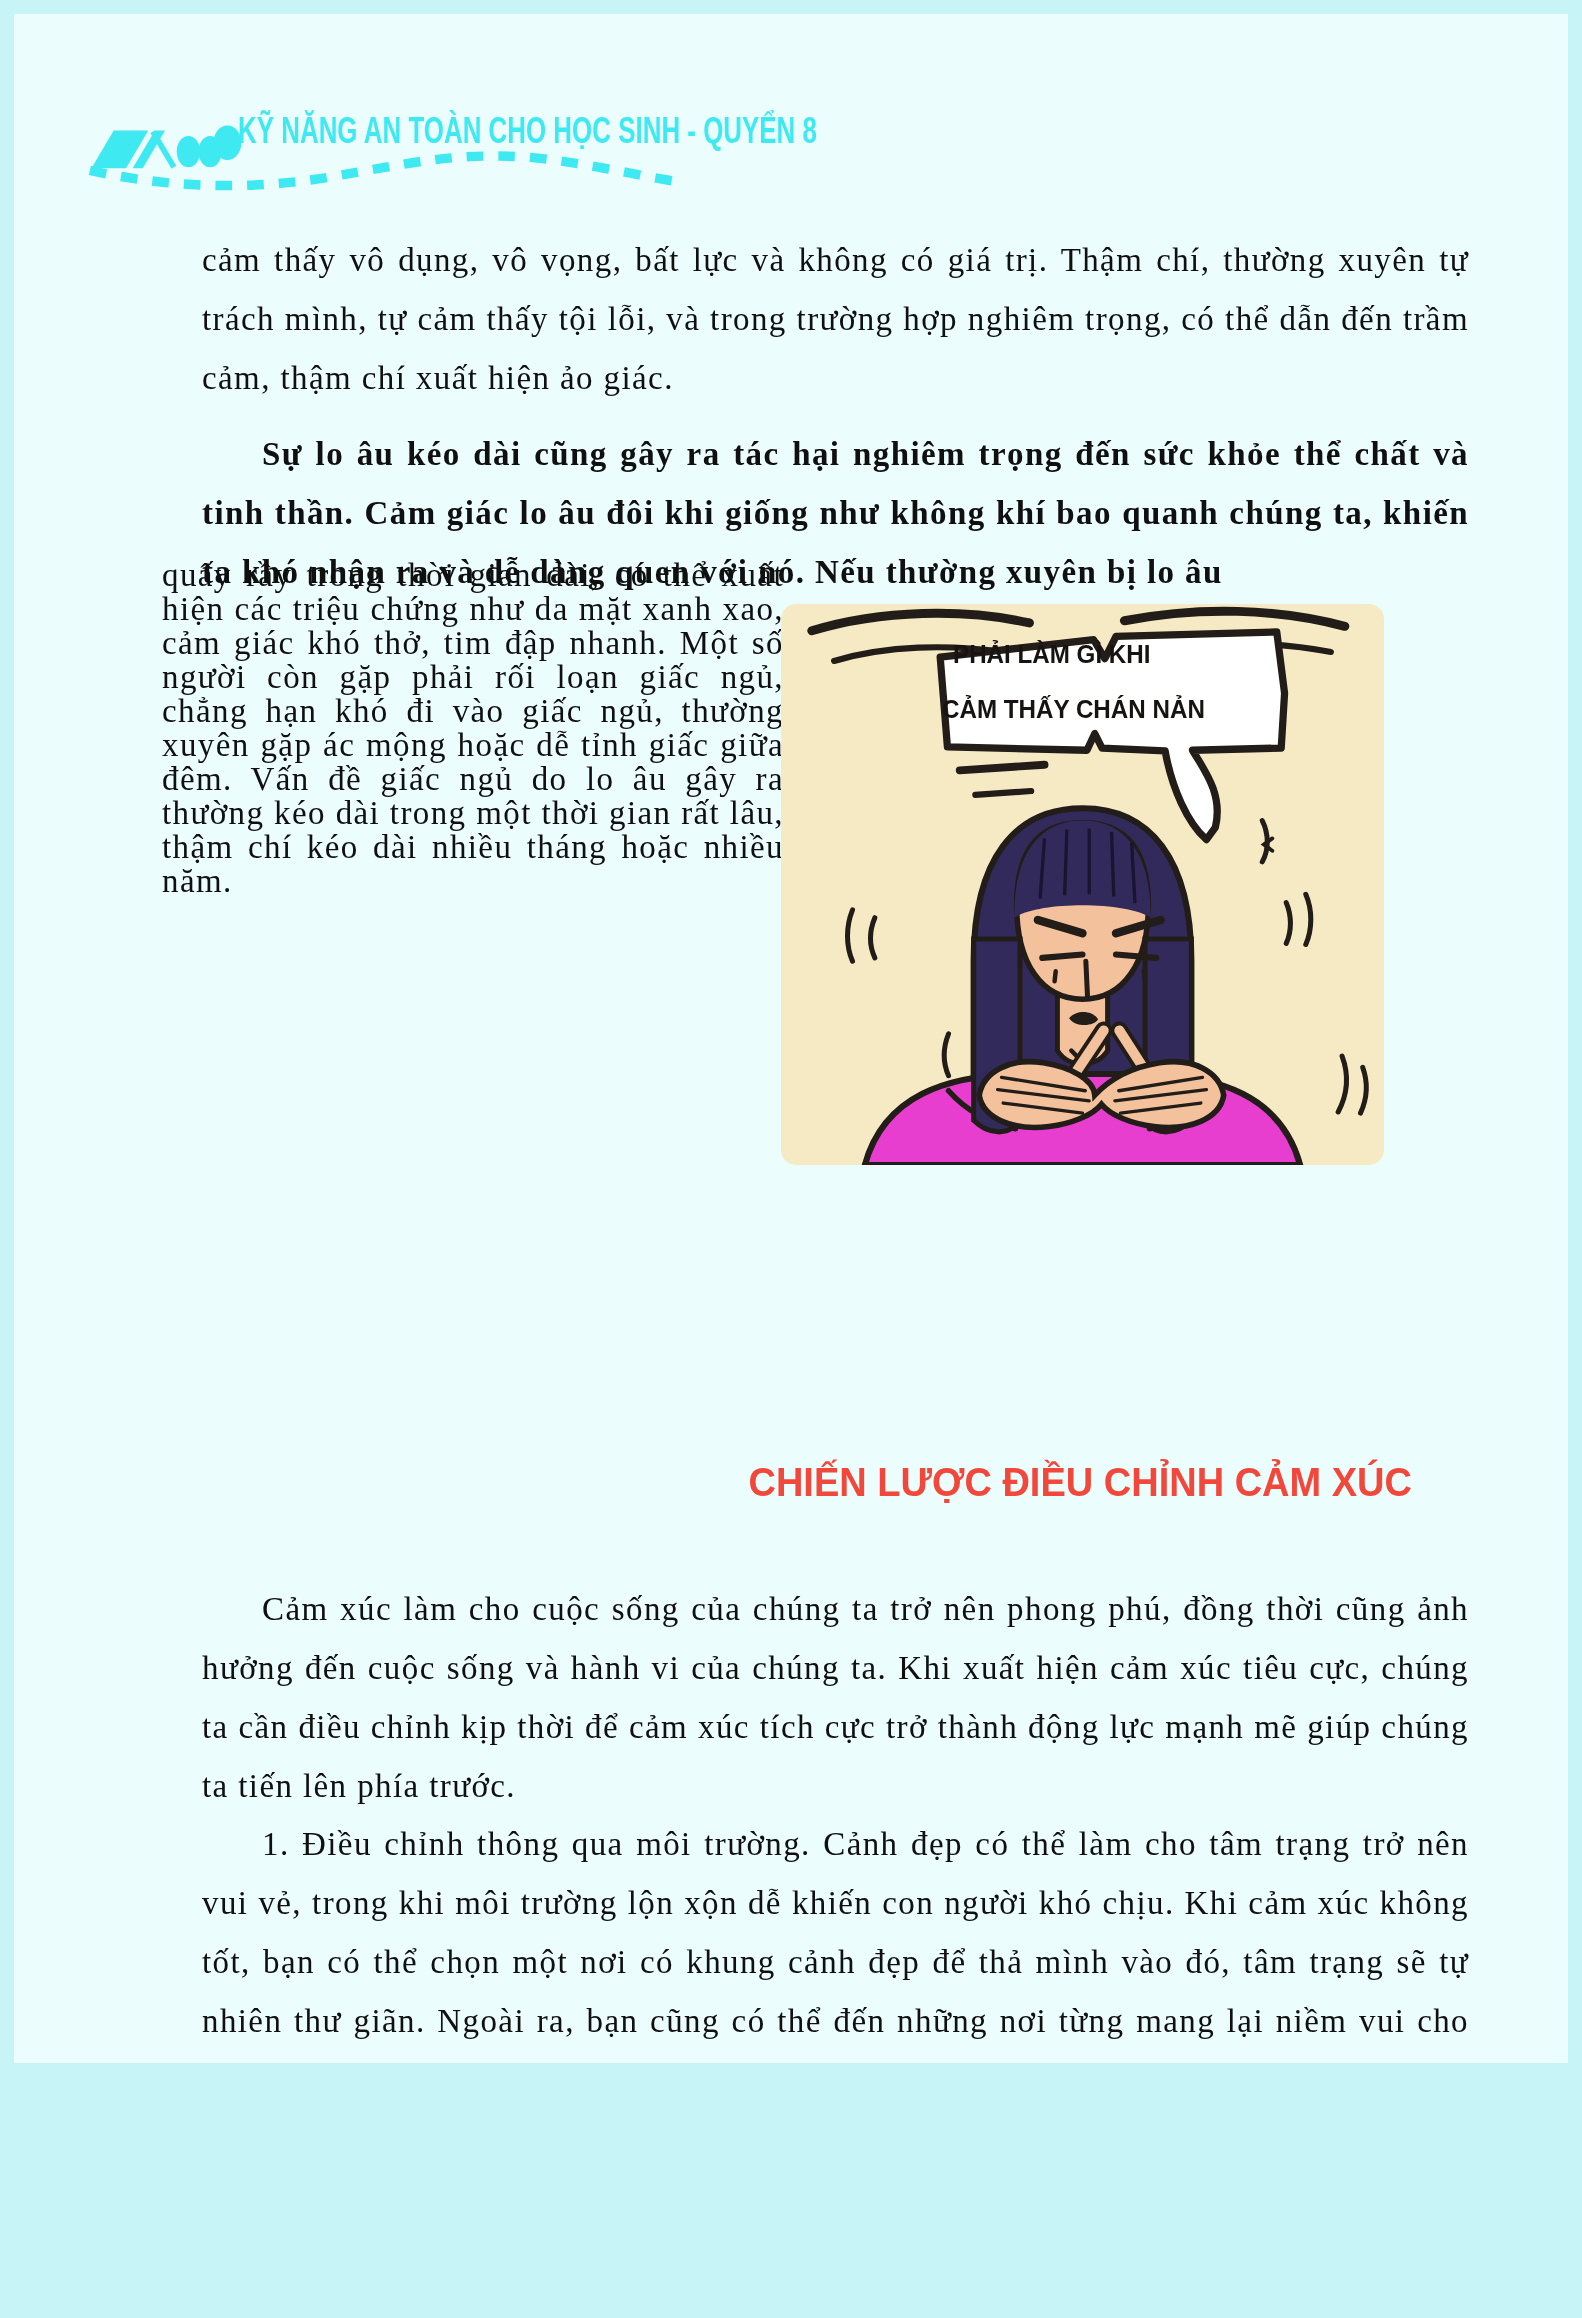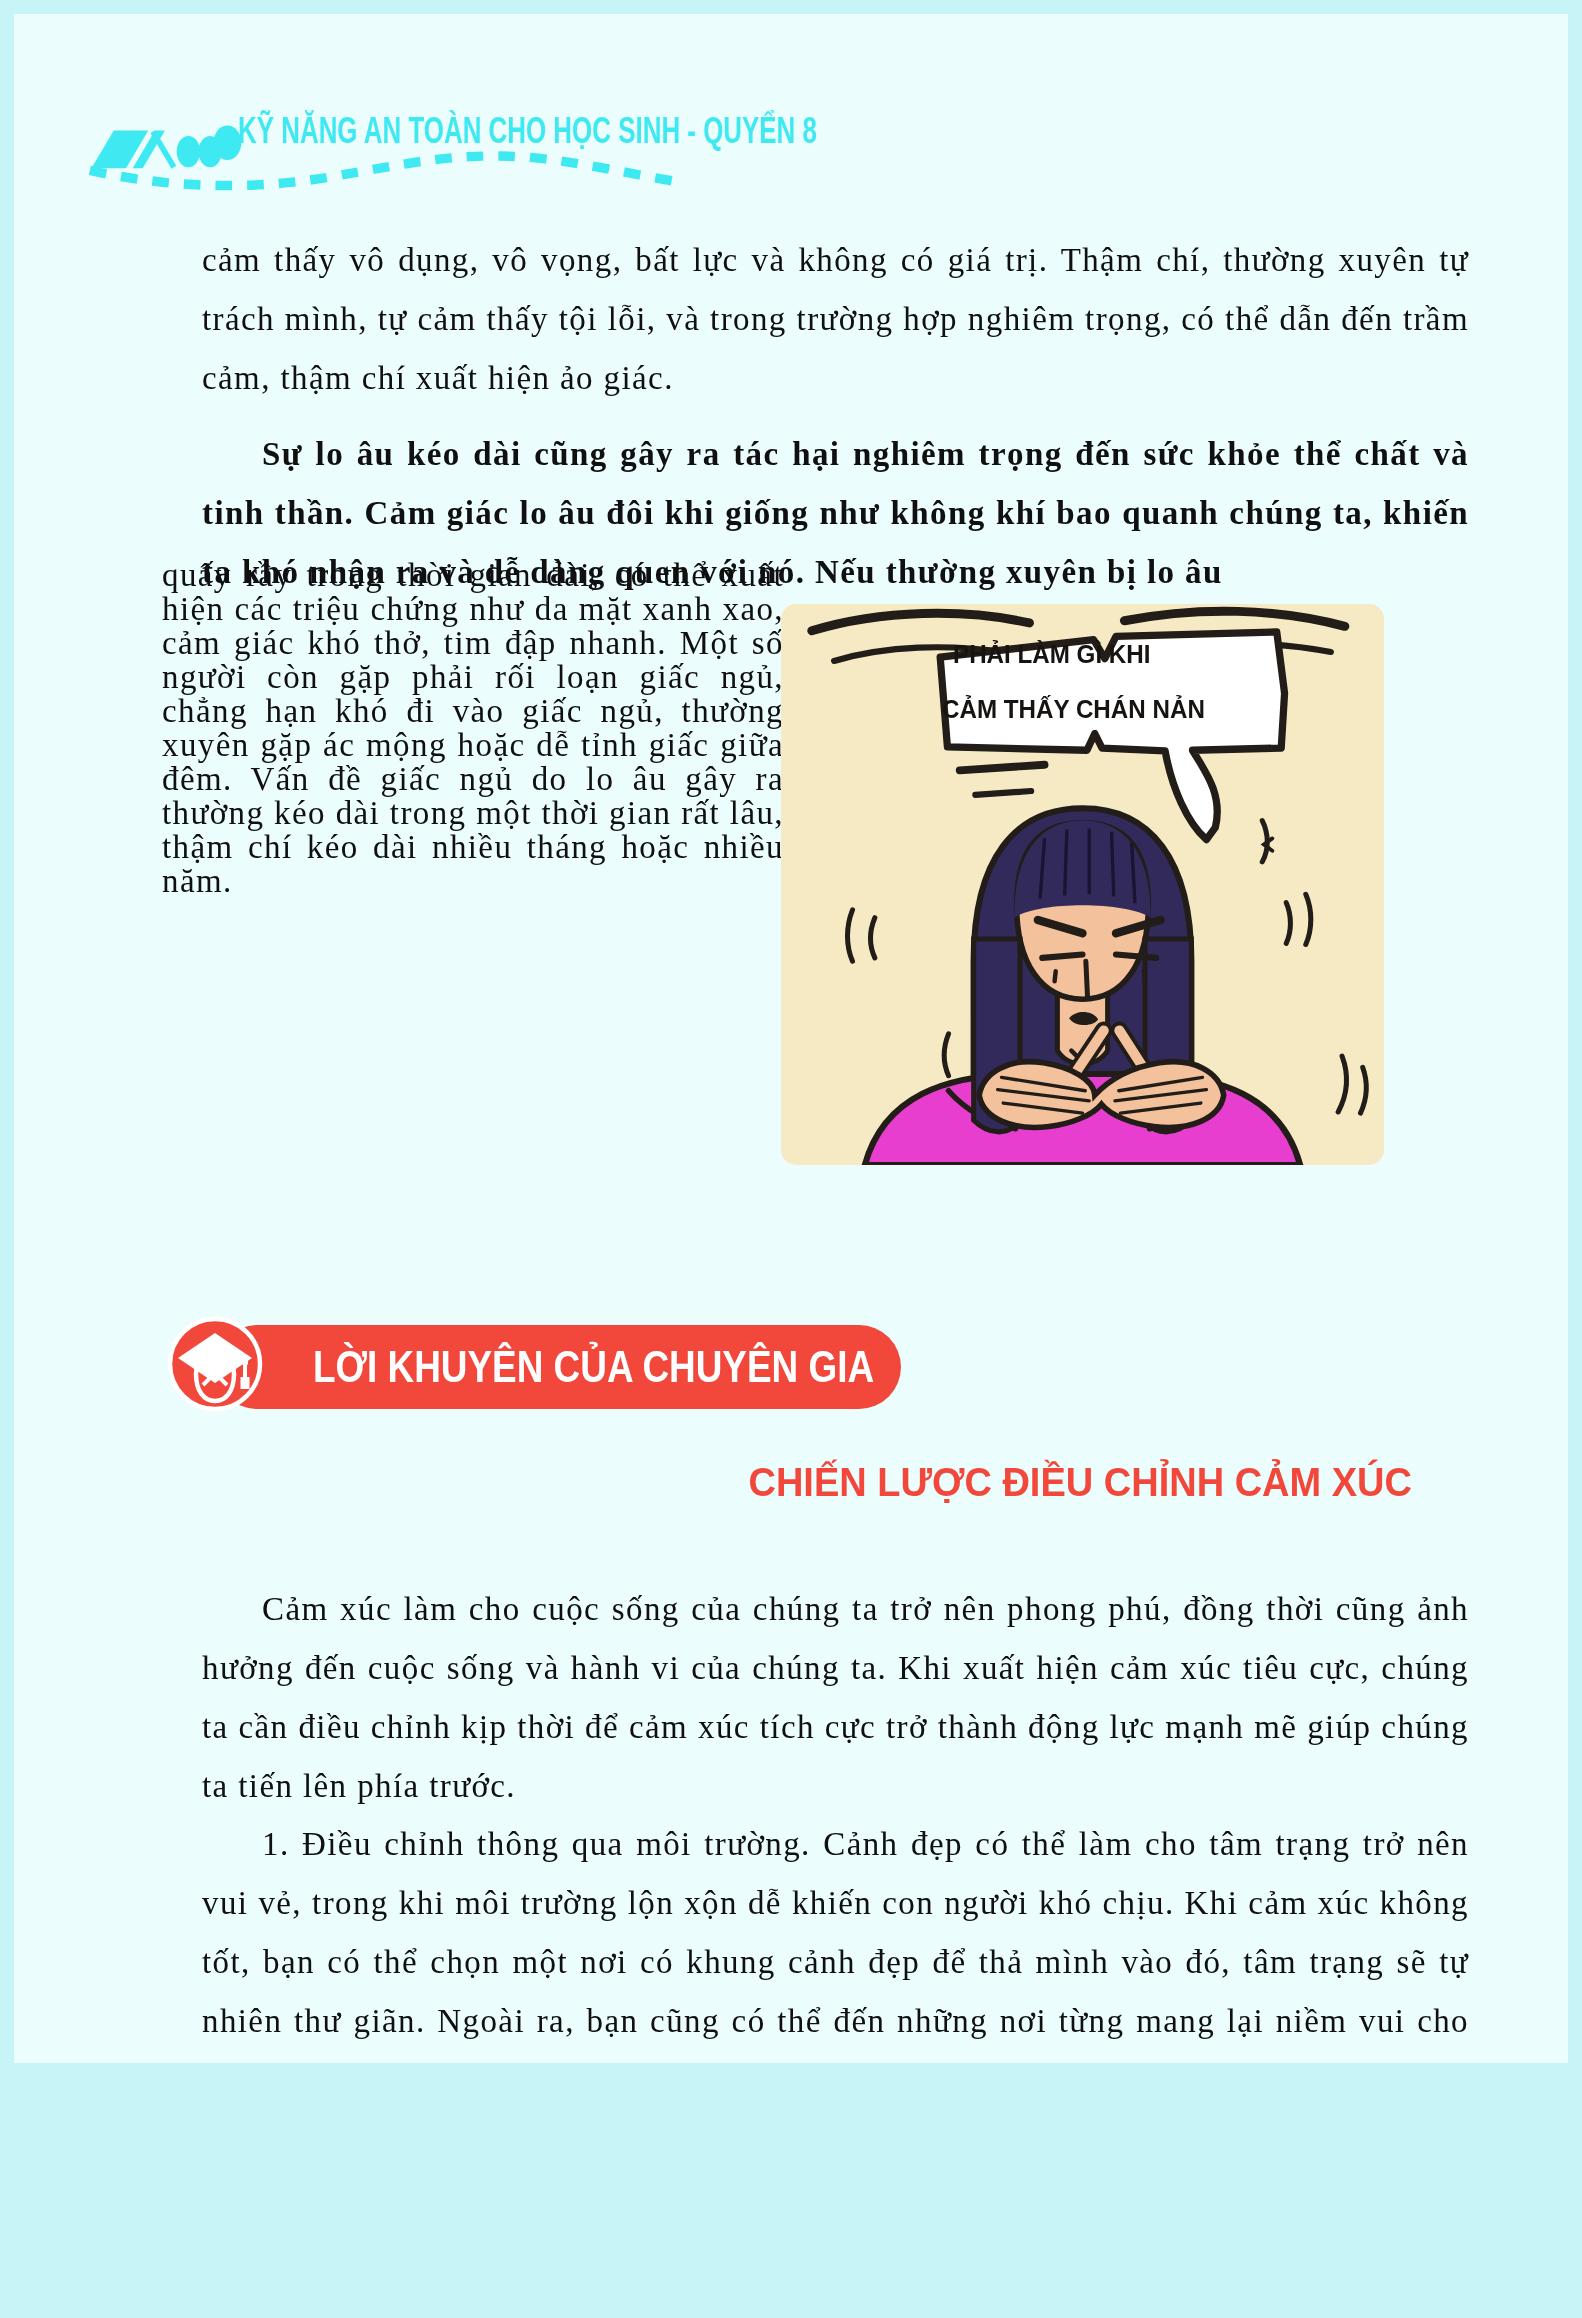--- a/index.html
+++ b/index.html
@@ -169,36 +169,20 @@
             <path d="M300,770 C290,795 290,822 300,845"></path>
             <path d="M1005,810 C1018,845 1014,880 998,910"></path>
             <path d="M1042,830 C1052,858 1049,888 1038,912"></path>
           </g>
         </svg>
         <div class="bubble-line bl1">PHẢI LÀM GÌ KHI</div>
         <div class="bubble-line bl2">CẢM THẤY CHÁN NẢN</div>
       </div>
     </div>
 
-    <div class="banner-row">
-      <div class="banner-pill">
-        <span class="banner-label">LỜI KHUYÊN CỦA CHUYÊN GIA</span>
-      </div>
-      <span class="expert-icon">
-        <svg width="100" height="100" viewBox="0 0 200 200" xmlns="http://www.w3.org/2000/svg">
-          <circle cx="100" cy="100" r="90" fill="#F2483B" stroke="#FFFFFF" stroke-width="9"></circle>
-          <path d="M62,120 C62,96 76,84 100,84 C124,84 138,96 138,120 C138,154 122,174 100,174 C78,174 62,154 62,120 Z" fill="none" stroke="#FFFFFF" stroke-width="9"></path>
-          <path d="M76,142 L100,118 L124,142" fill="none" stroke="#FFFFFF" stroke-width="8"></path>
-          <path d="M100,38 L174,88 L100,138 L26,88 Z" fill="#FFFFFF"></path>
-          <path d="M160,96 L160,128" stroke="#FFFFFF" stroke-width="8"></path>
-          <rect x="151" y="126" width="18" height="24" fill="#FFFFFF"></rect>
-          <rect x="153" y="88" width="13" height="13" fill="#FFFFFF"></rect>
-        </svg>
-      </span>
-    </div>
 
     <div class="section-heading">
       <span>CHIẾN LƯỢC ĐIỀU CHỈNH CẢM XÚC</span>
     </div>
 
     <p class="body-text p3 indent">Cảm xúc làm cho cuộc sống của chúng ta trở nên phong phú, đồng thời cũng ảnh hưởng đến cuộc sống và hành vi của chúng ta. Khi xuất hiện cảm xúc tiêu cực, chúng ta cần điều chỉnh kịp thời để cảm xúc tích cực trở thành động lực mạnh mẽ giúp chúng ta tiến lên phía trước.</p>
     <p class="body-text p4 indent">1. Điều chỉnh thông qua môi trường. Cảnh đẹp có thể làm cho tâm trạng trở nên vui vẻ, trong khi môi trường lộn xộn dễ khiến con người khó chịu. Khi cảm xúc không tốt, bạn có thể chọn một nơi có khung cảnh đẹp để thả mình vào đó, tâm trạng sẽ tự nhiên thư giãn. Ngoài ra, bạn cũng có thể đến những nơi từng mang lại niềm vui cho mình, vì ký ức sẽ giúp bạn nhớ lại những điều hạnh phúc.</p>
 
     <div class="page-number">12</div>
   </div>

